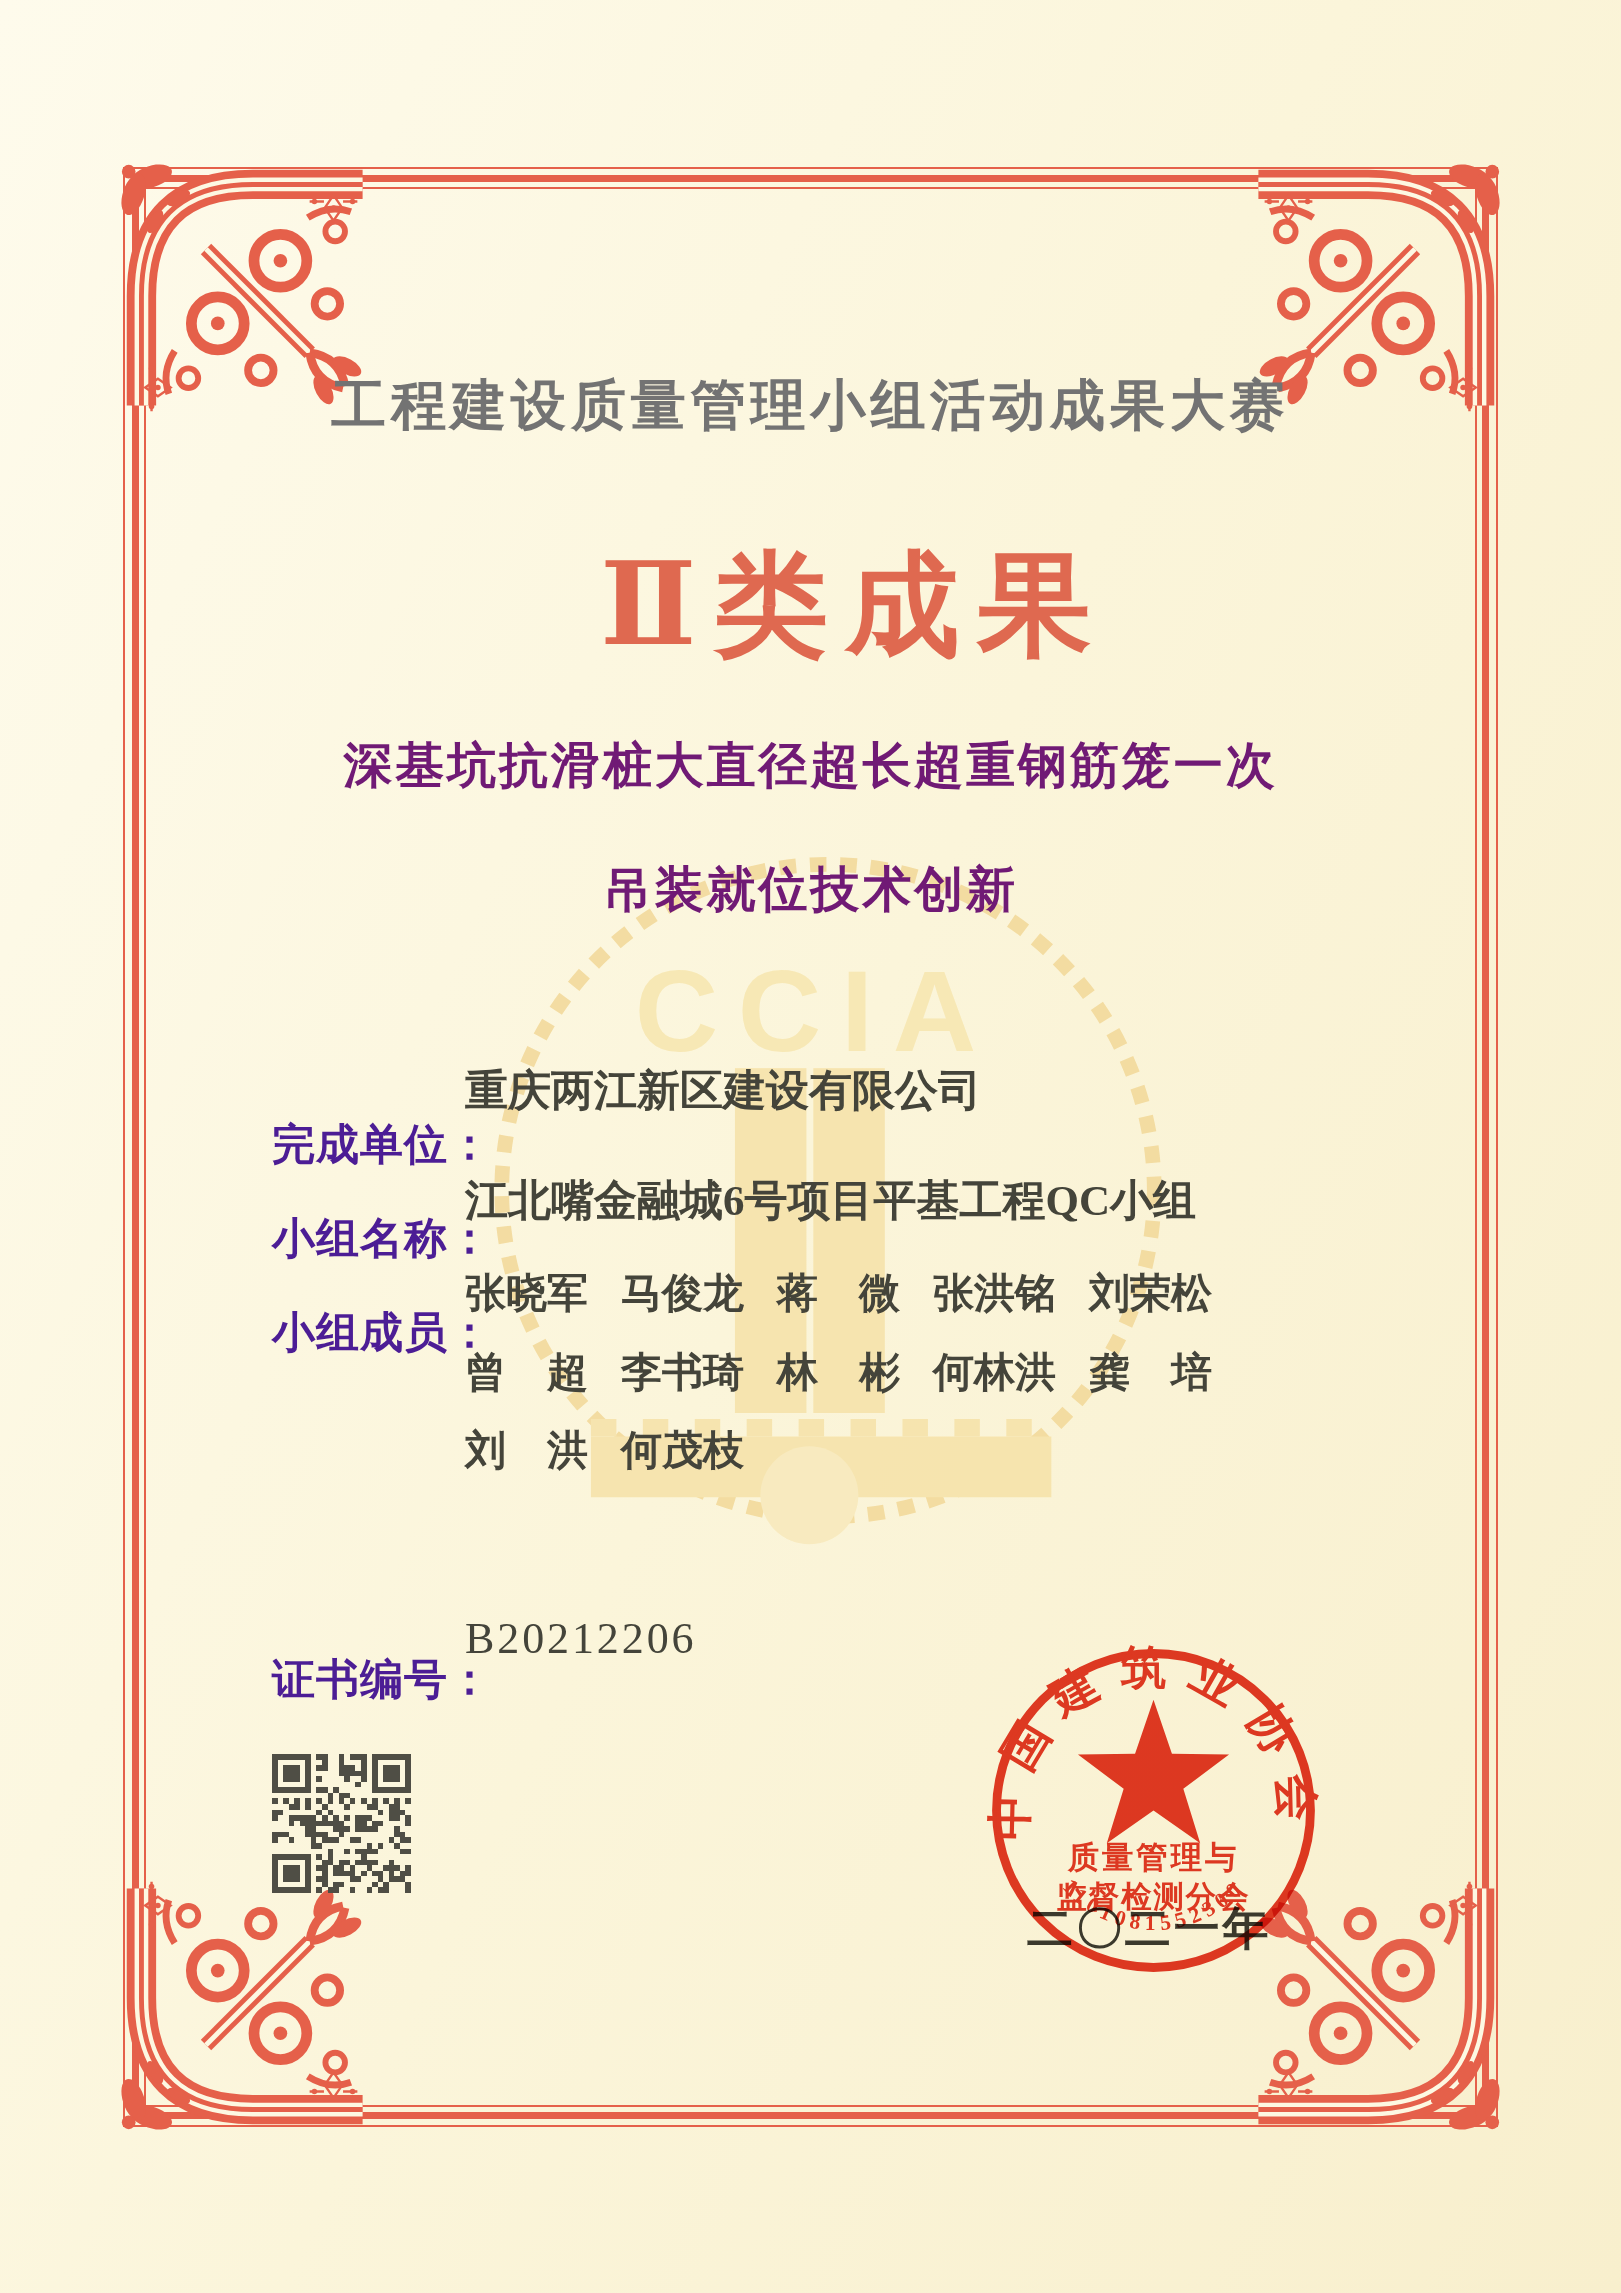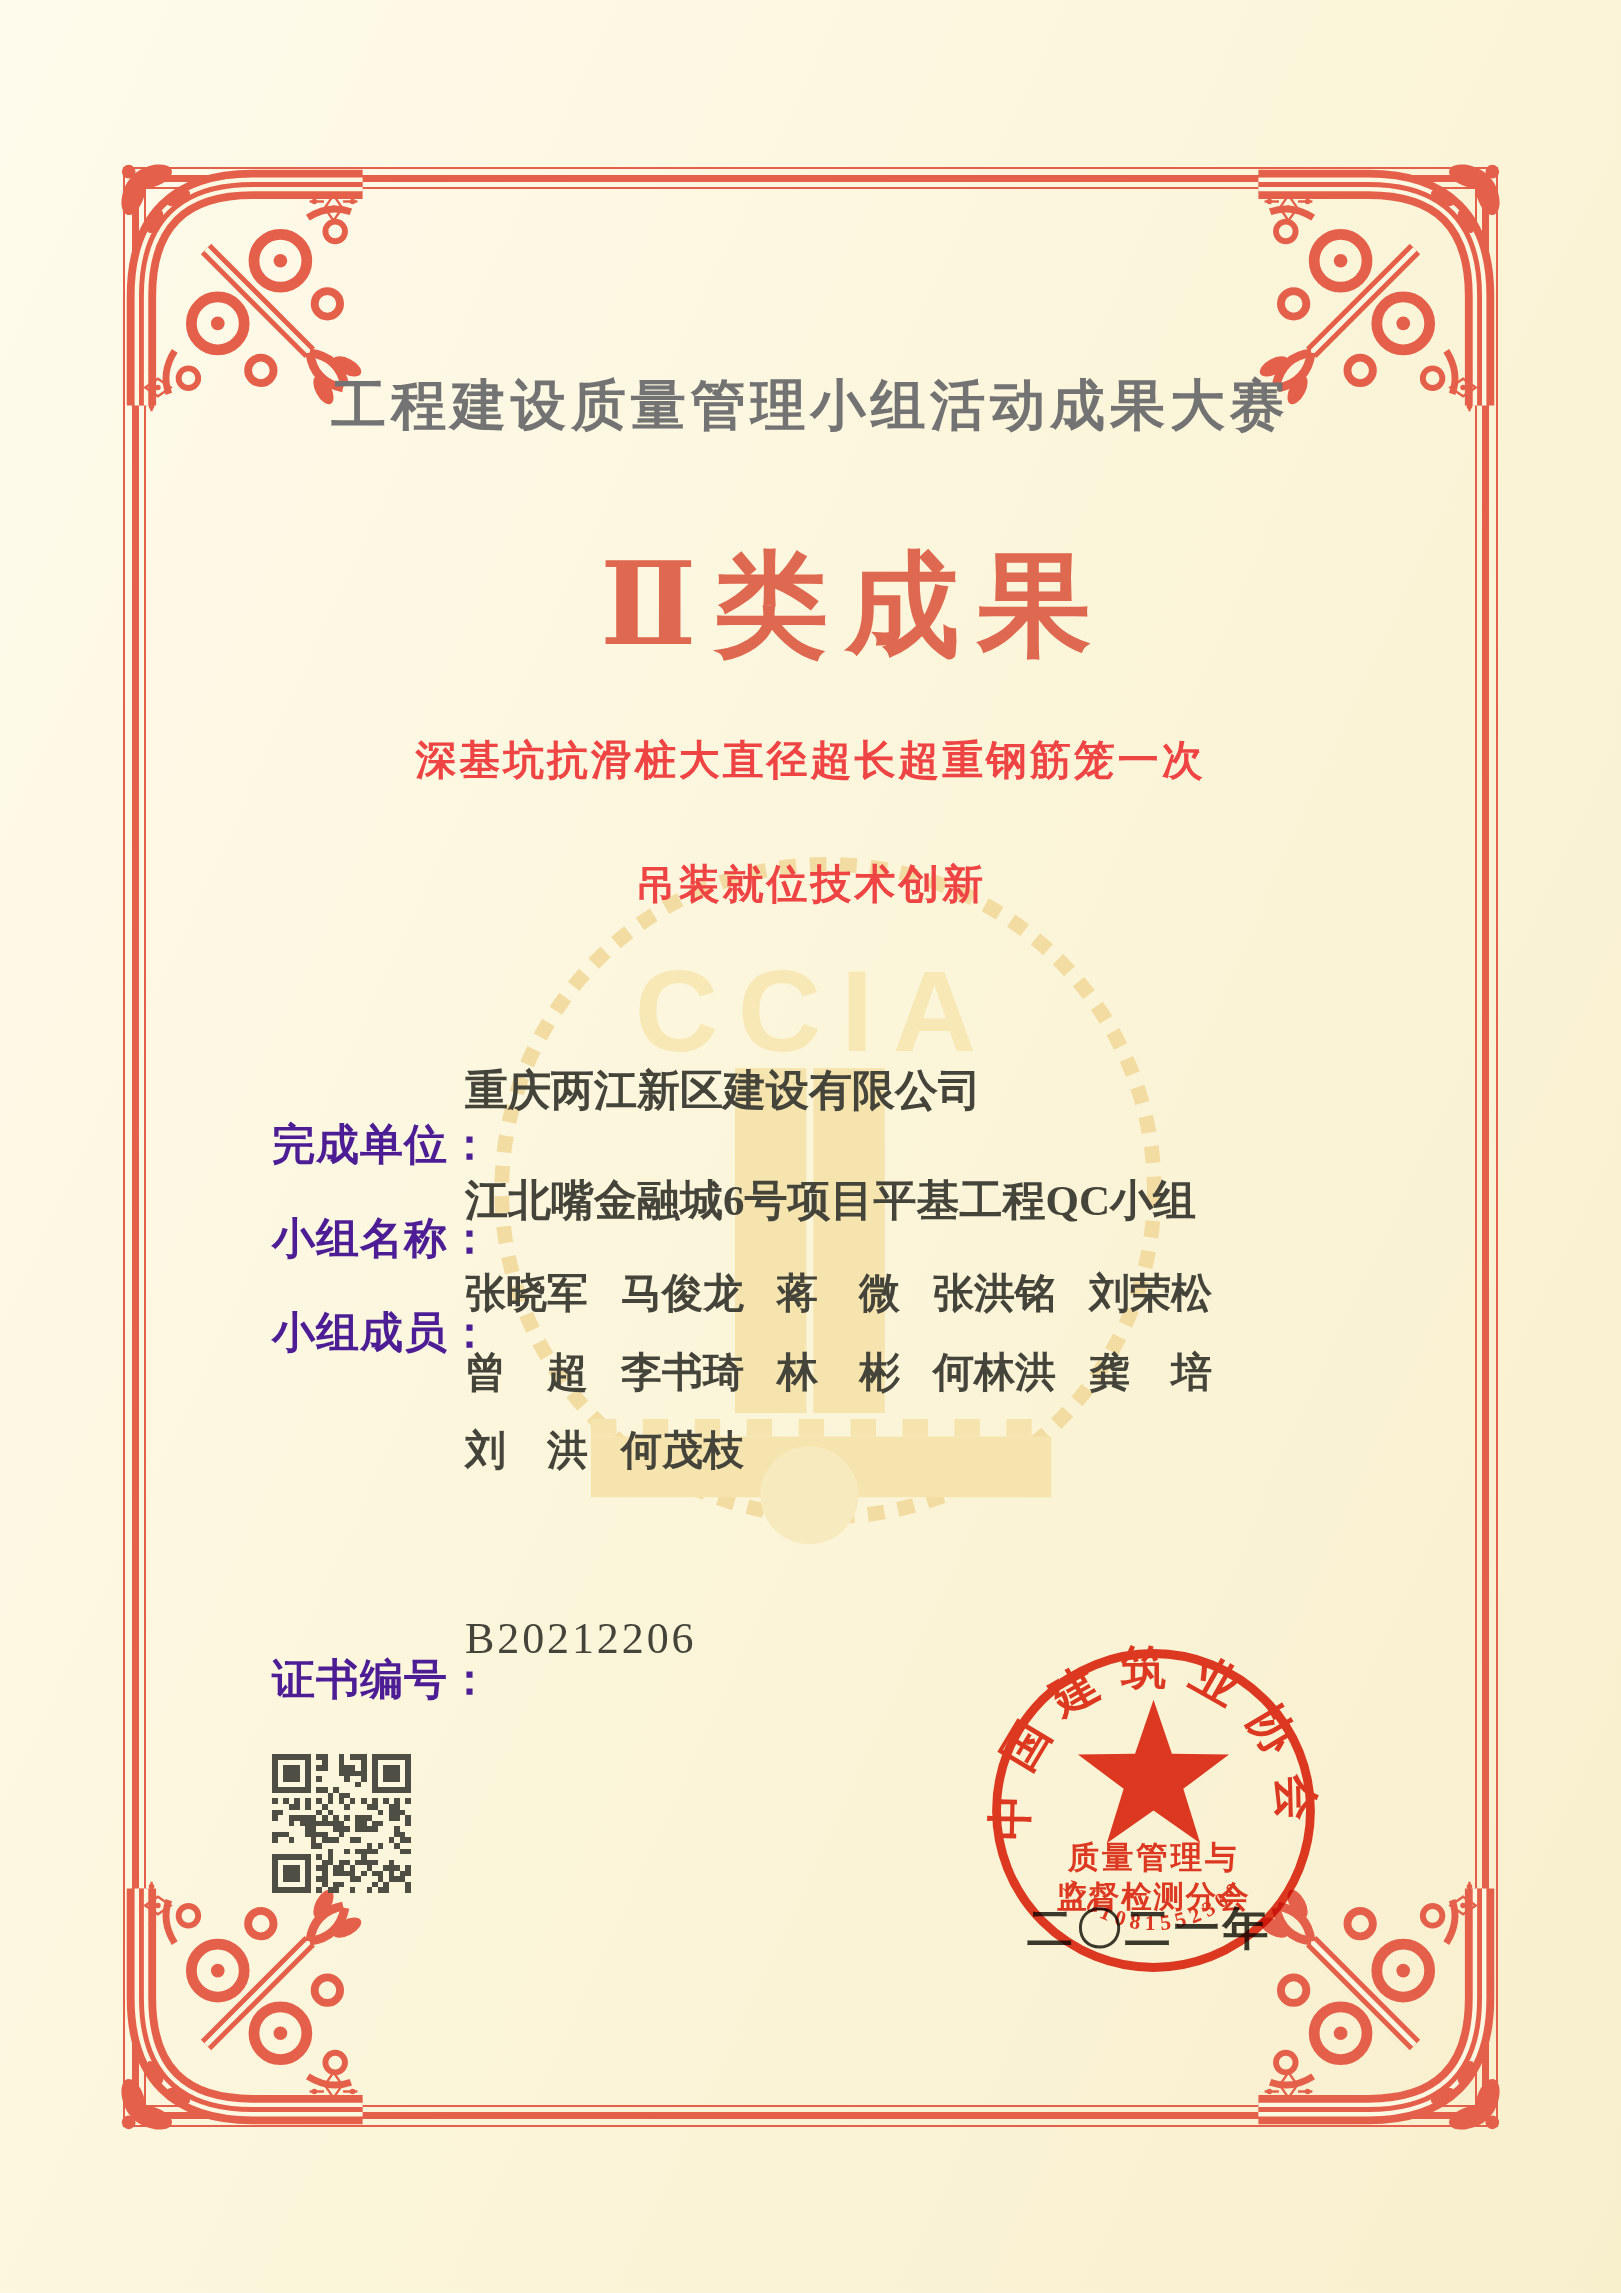--- a/index.html
+++ b/index.html
@@ -17,21 +17,21 @@
   .corner.tl{left:116px;top:159px;}
   .corner.tr{right:116px;top:159px;transform:scaleX(-1);}
   .corner.bl{left:116px;bottom:159px;transform:scaleY(-1);}
   .corner.br{right:116px;bottom:159px;transform:scale(-1,-1);}
   .gem{position:absolute;width:63px;height:35px;color:#e5604a;}
   
   .center{position:absolute;left:0;width:100%;text-align:center;}
   .comp-title{top:369px;font-size:55px;font-weight:700;letter-spacing:4.9px;color:#737373;}
   .award{top:529px;font-size:114px;font-weight:700;letter-spacing:17.6px;
          color:#df6950;font-family:"Liberation Serif","DejaVu Serif",serif;padding-left:44px;}
-  .achv{font-size:41px;font-weight:600;letter-spacing:2.9px;color:#ef4444;
+  .achv{font-size:49px;font-weight:600;letter-spacing:2.9px;color:#701a75;
         font-family:"Liberation Serif","DejaVu Serif",serif;}
   .achv.l1{top:733px;} .achv.l2{top:857px;}
   .field-label{position:absolute;left:272px;font-size:43px;font-weight:700;
                letter-spacing:1px;color:#4c1d95;margin-top:38px;}
   .field-value{position:absolute;left:465px;font-size:43px;font-weight:700;
                color:#44443a;font-family:"Liberation Serif","DejaVu Serif",serif;}
   .member-row{position:absolute;left:465px;display:flex;gap:31px;}
   .member{width:125px;font-size:41px;font-weight:600;color:#44443a;white-space:pre;
           font-family:"Liberation Serif","DejaVu Serif",serif;}
   .certno-label{top:1613px;}

